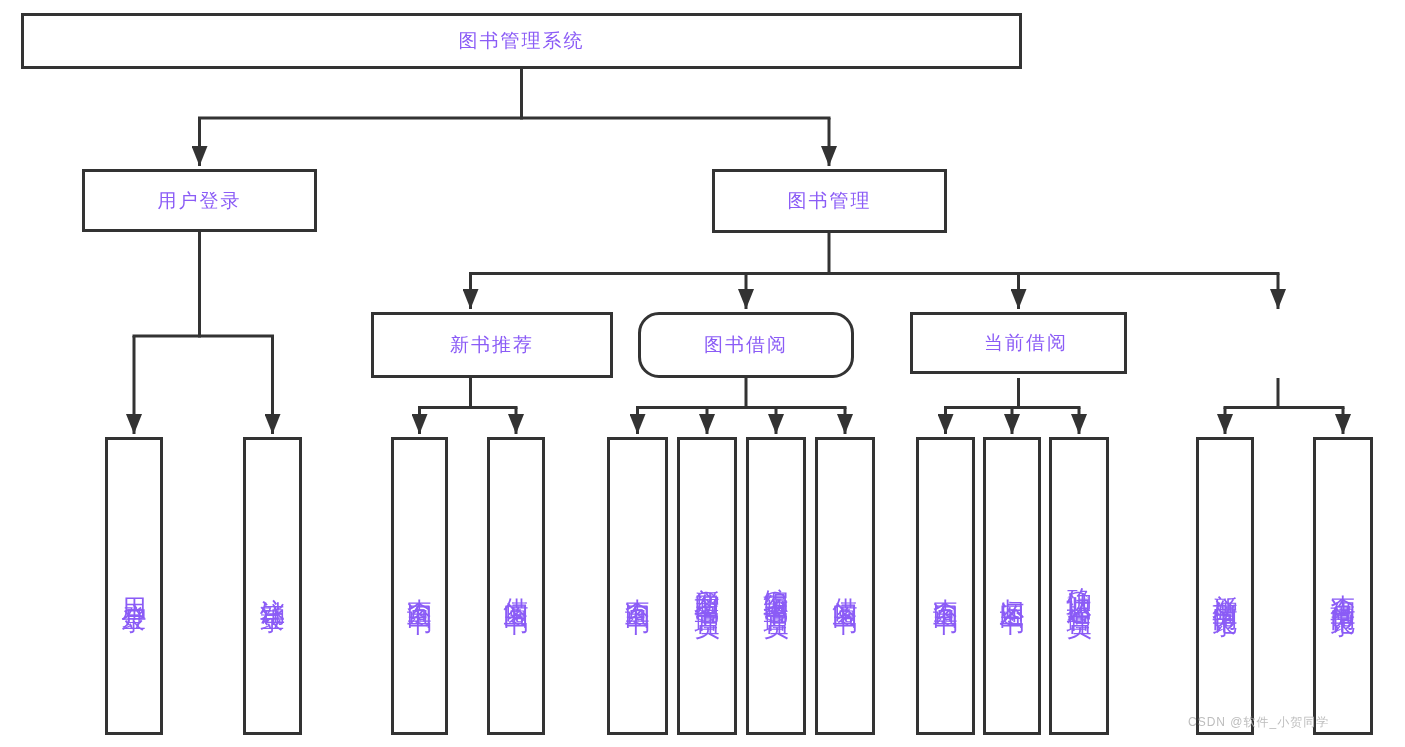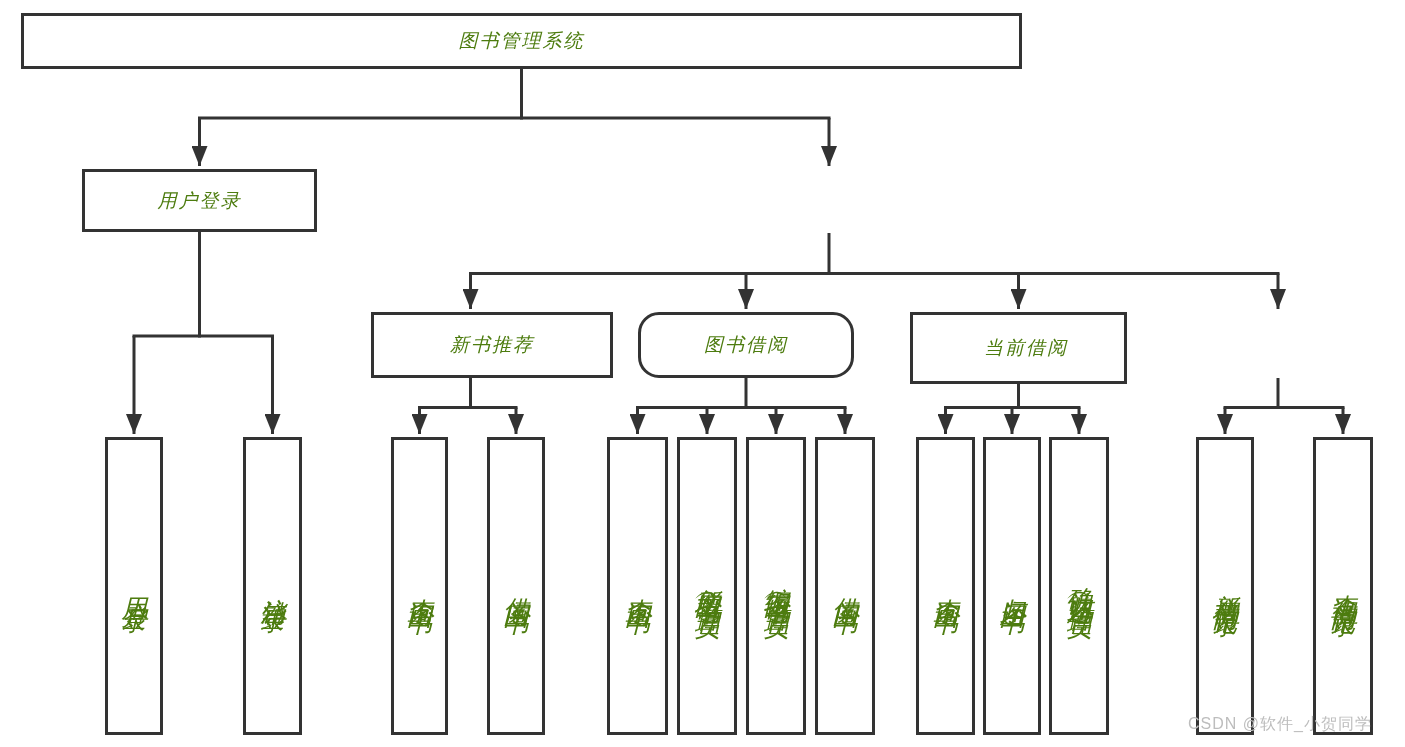--- a/index.html
+++ b/index.html
@@ -20,26 +20,25 @@
     left: 0;
     top: 0;
     width: 1405px;
     height: 747px;
   }
   .node {
     position: absolute;
     box-sizing: border-box;
     border: 3px solid #333333;
     background: #ffffff;
-    color: #4d7c0f;
+    color: #8b5cf6;
     display: flex;
     align-items: center;
     justify-content: center;
     text-align: center;
-    font-style: italic;
   }
   .hnode {
     font-size: 19px;
     letter-spacing: 2px;
     white-space: nowrap;
   }
   .leaf {
     writing-mode: vertical-rl;
     text-orientation: mixed;
     font-size: 25px;
@@ -47,21 +46,21 @@
     line-height: 1;
   }
   
   #n-root  { left: 21px;  top: 13px;  width: 1001px; height: 56px; }
   
   #n-login { left: 82px;  top: 169px; width: 235px; height: 63px; }
   #n-mgmt  { left: 712px; top: 169px; width: 235px; height: 64px; }
   
   #n-g0 { left: 363px;  top: 312px; width: 242px; height: 66px; margin-left: 8px; }
   #n-g1 { left: 638px;  top: 312px; width: 216px; height: 66px; border-radius: 21px; }
-  #n-g2 { left: 910px;  top: 312px; width: 217px; height: 72px; padding-left: 15px; }
+  #n-g2 { left: 910px;  top: 312px; width: 217px; height: 62px; padding-left: 15px; }
   #n-g3 { left: 1173px; top: 312px; width: 210px; height: 66px; }
   
   .leaf { top: 437px; height: 298px; }
   #lf-login0 { left: 105px;  width: 58px; }
   #lf-login1 { left: 243px;  width: 59px; }
   #lf-g0a    { left: 391px;  width: 57px; }
   #lf-g0b    { left: 487px;  width: 58px; }
   #lf-g1a    { left: 607px;  width: 61px; }
   #lf-g1b    { left: 677px;  width: 60px; }
   #lf-g1c    { left: 746px;  width: 60px; }
@@ -69,21 +68,21 @@
   #lf-g2a    { left: 916px;  width: 59px; }
   #lf-g2b    { left: 983px;  width: 58px; }
   #lf-g2c    { left: 1049px; width: 60px; }
   #lf-g3a    { left: 1196px; width: 58px; }
   #lf-g3b    { left: 1313px; width: 60px; }
   #watermark {
     position: absolute;
     left: 1188px;
     top: 714px;
     width: 210px;
-    font-size: 16px;
+    font-size: 12px;
     color: #bdbdbd;
     white-space: nowrap;
     z-index: 5;
     letter-spacing: 1px;
   }
 </style>
 </head>
 <body>
 
 <div id="stage">
@@ -134,20 +133,21 @@
       <path d="M1278,378 V409"></path>
       <path d="M1223.5,407.5 H1344.5"></path>
       <path d="M1225,407.5 V434" marker-end="url(#arrow)"></path>
       <path d="M1343,407.5 V434" marker-end="url(#arrow)"></path>
     </g>
   </svg>
 
   <div class="node hnode" id="n-root">图书管理系统</div>
 
   <div class="node hnode" id="n-login">用户登录</div>
+  <div class="node hnode" id="n-mgmt">图书管理</div>
 
   <div class="node hnode" id="n-g0">新书推荐</div>
   <div class="node hnode" id="n-g1">图书借阅</div>
   <div class="node hnode" id="n-g2">当前借阅</div>
 
   <div class="node leaf" id="lf-login0">用户登录</div>
   <div class="node leaf" id="lf-login1">注销登录</div>
 
   <div class="node leaf" id="lf-g0a">查询图书</div>
   <div class="node leaf" id="lf-g0b">借阅图书</div>

